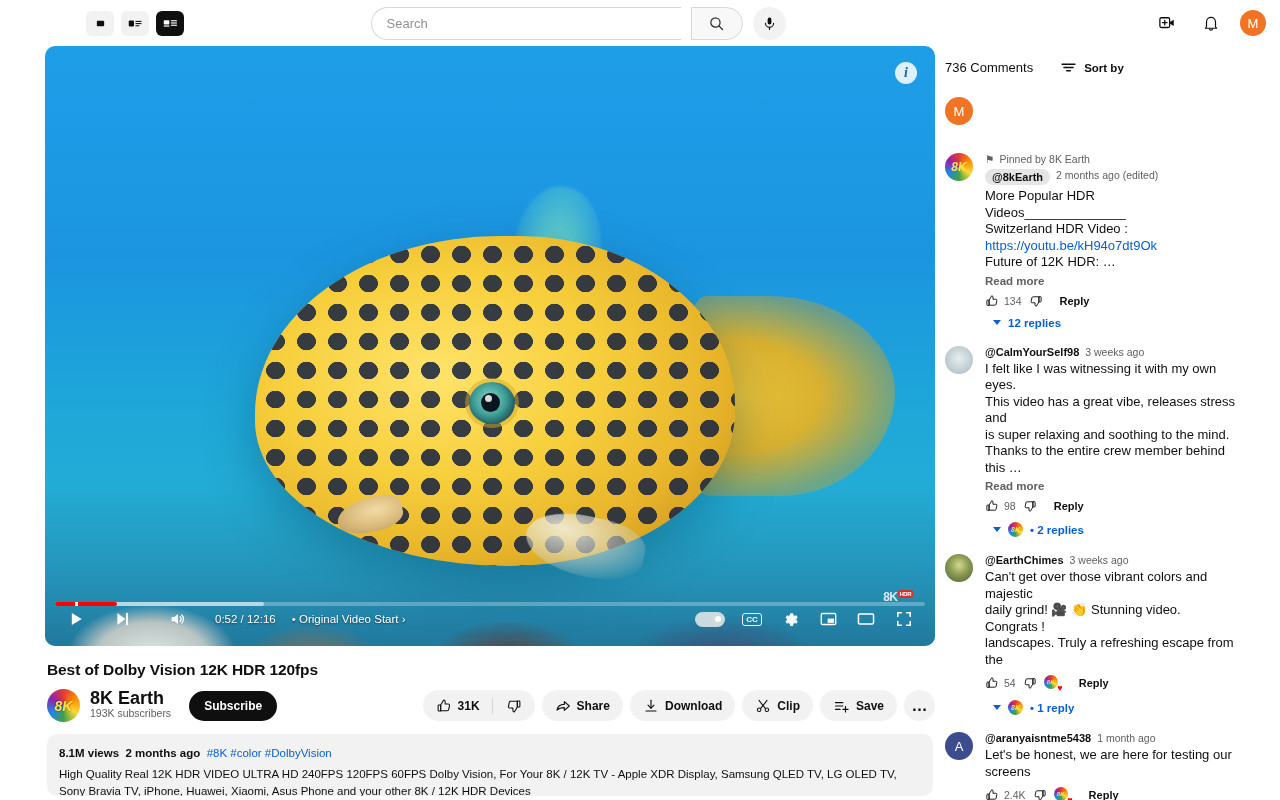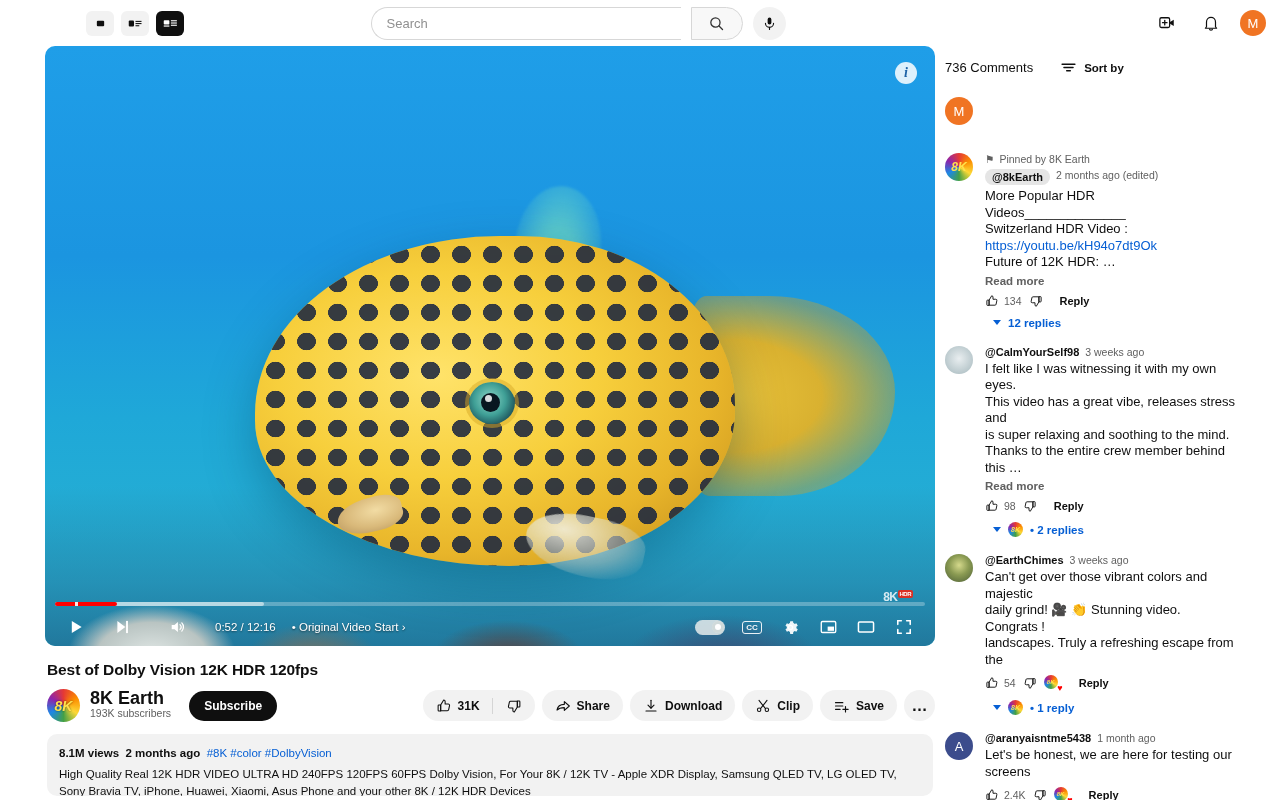--- a/index.html
+++ b/index.html
@@ -159,21 +159,21 @@
   .player-watermark i { font-style: normal; background: #d93025; color: #fff; font-size: 6px; padding: 1px 2px; border-radius: 2px; vertical-align: super; }
 
   
   .controls { position: absolute; left: 0; right: 0; bottom: 0; height: 52px; }
   .progress-row { position: absolute; left: 10px; right: 10px; bottom: 40px; height: 4px; }
   .prog-track { position: absolute; inset: 0; background: rgba(255,255,255,.28); border-radius: 2px; }
   .prog-buffer { position: absolute; left: 0; top: 0; bottom: 0; width: 24%; background: rgba(255,255,255,.55); border-radius: 2px;}
   .prog-played { position: absolute; left: 0; top: 0; bottom: 0; width: 7.1%; background: #ff0000; border-radius: 2px;}
   .prog-chapgap { position: absolute; left: 2.3%; top: 0; bottom: 0; width: 3px; background: rgba(255,255,255,.9);}
   .ctl-row {
-    position: absolute; left: 0; right: 0; bottom: 0; height: 38px;
+    position: absolute; left: 0; right: 0; bottom: 8px; height: 38px;
     display: flex; align-items: center; padding: 0 14px; gap: 12px;
   }
   .ctl-btn { width: 34px; height: 34px; display: flex; align-items: center; justify-content: center; cursor: pointer; }
   .ctl-time { color: #fff; font-size: 11.5px; margin-left: 8px; text-shadow: 0 1px 2px rgba(0,0,0,.5); white-space: nowrap;}
   .ctl-chapter { color: #fff; font-size: 11.5px; margin-left: 4px; text-shadow: 0 1px 2px rgba(0,0,0,.5); cursor: pointer; }
   .ctl-spacer { flex: 1 1 auto; }
   .ctl-right { display: flex; align-items: center; gap: 4px; }
   .autoplay-toggle {
     width: 30px; height: 15px; border-radius: 8px; background: rgba(230,235,235,.85);
     position: relative; cursor: pointer; margin-right: 6px;

